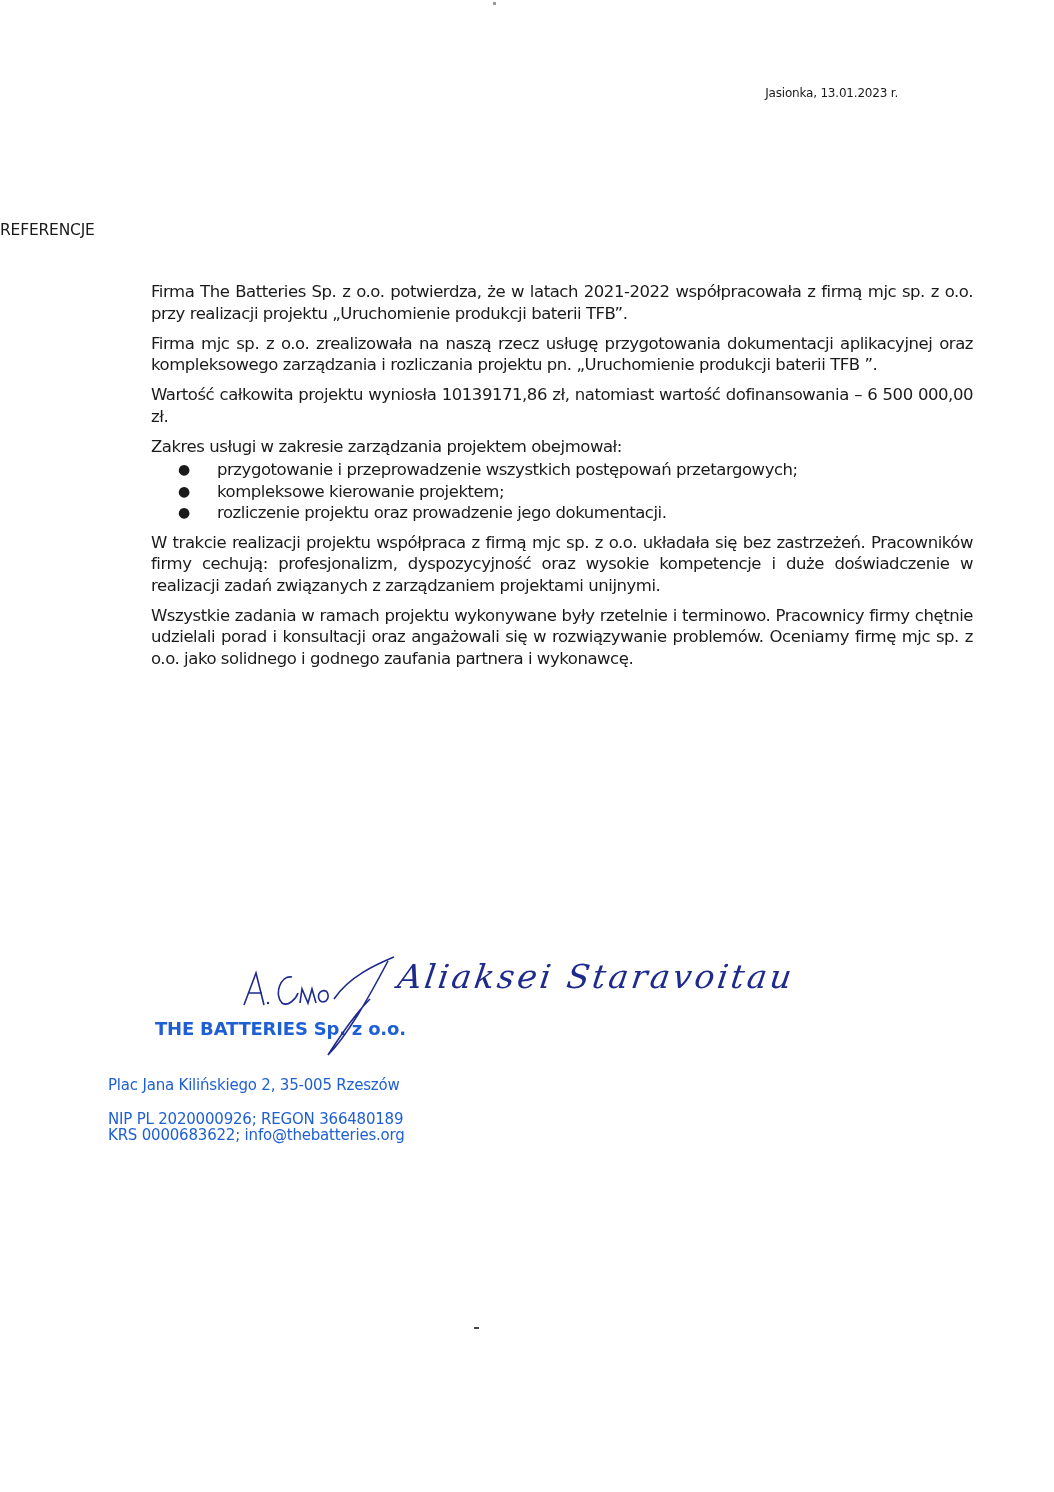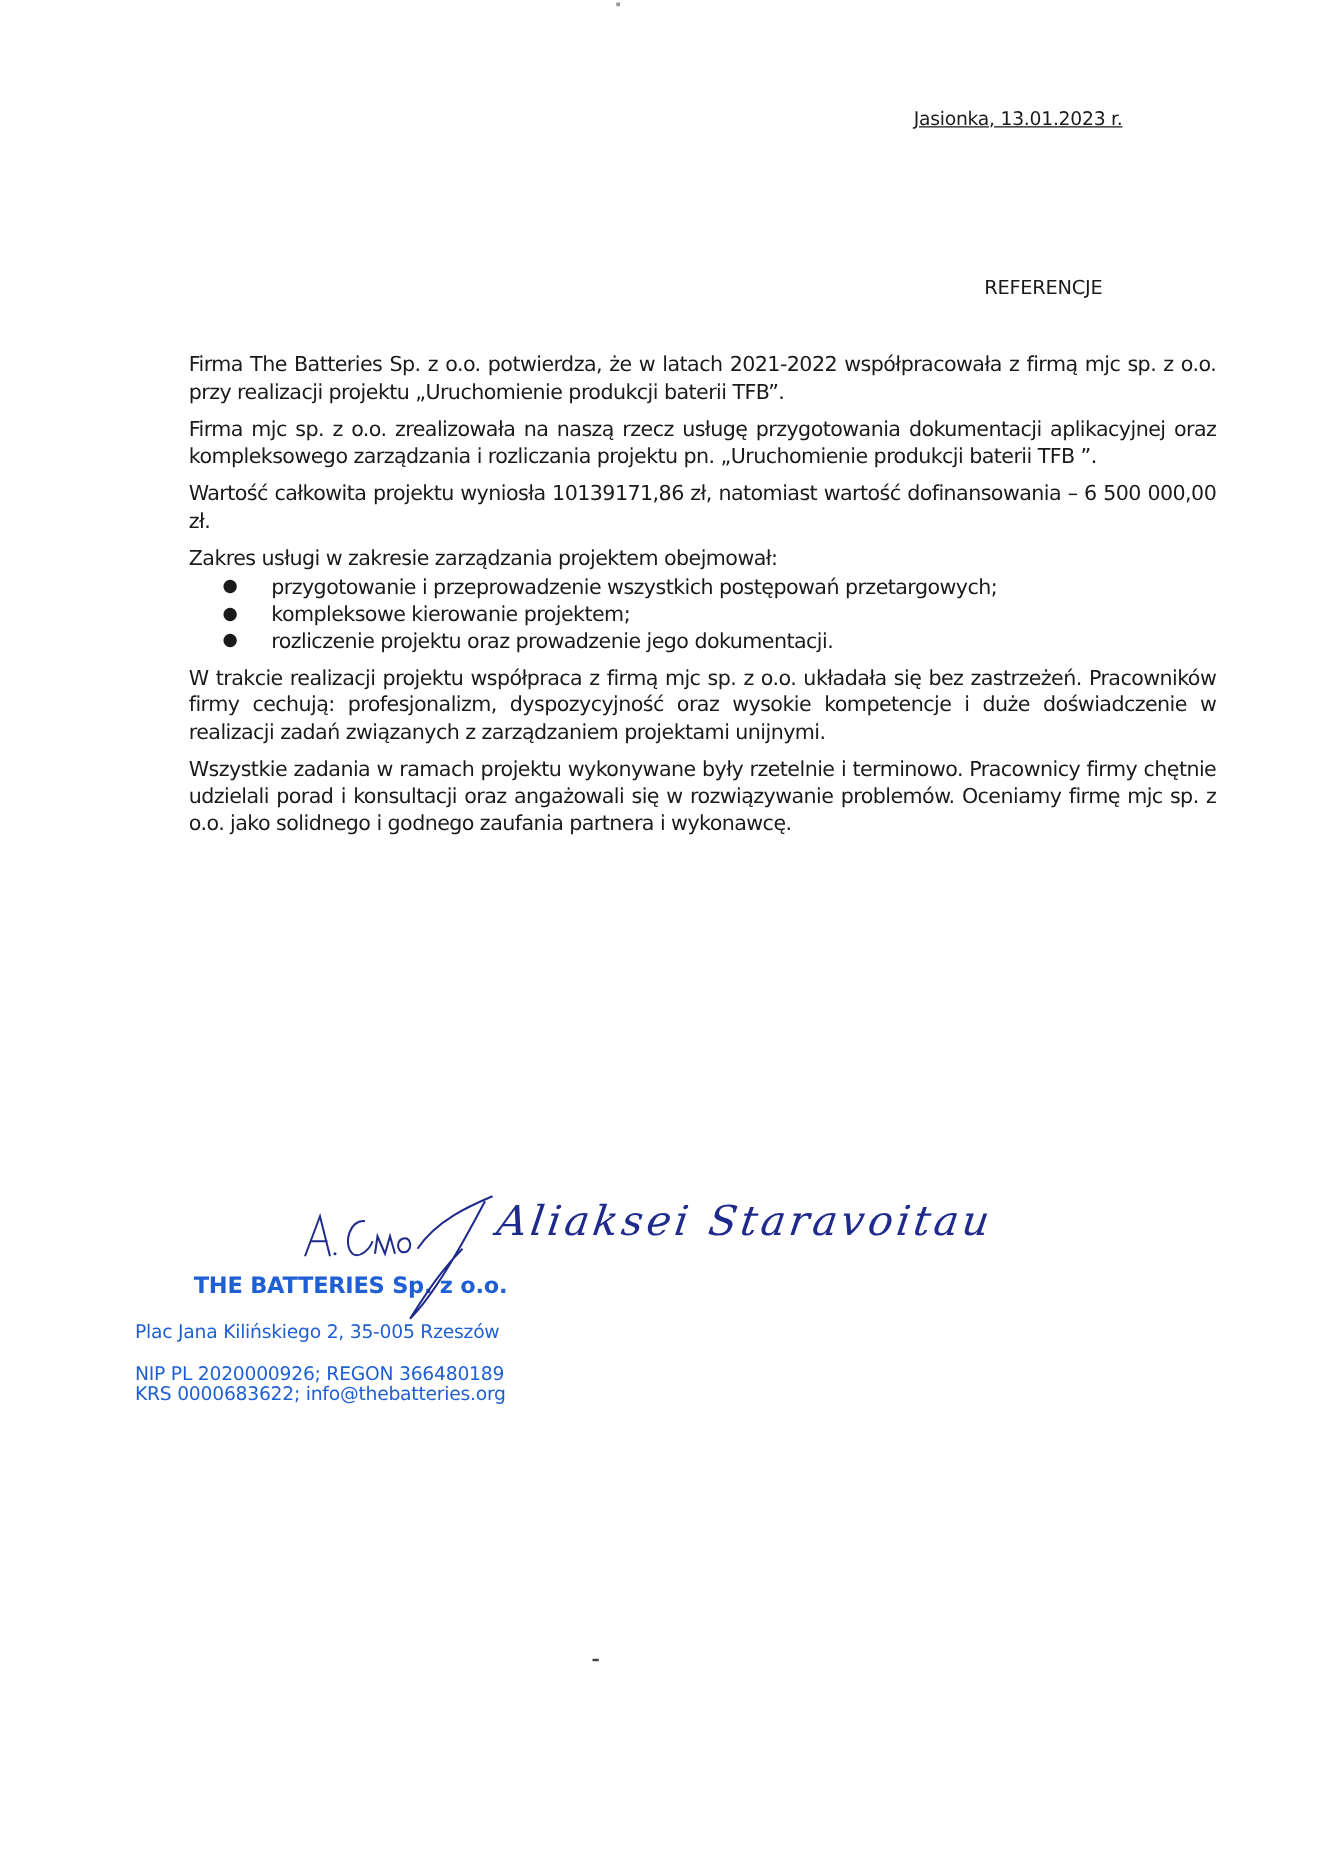--- a/index.html
+++ b/index.html
@@ -1,29 +1,29 @@
 <!DOCTYPE html>
 <html><head>
   <meta charset="utf-8">
   <style>
     html, body { margin: 0; padding: 0; background: #ffffff; }
     body { width: 1054px; height: 1492px; position: relative; overflow: hidden;
            font-family: "DejaVu Sans", sans-serif; color: #1a1a1a; }
     .page { position: absolute; inset: 0; }
-    .date { position: absolute; top: 86px; right: 156px; font-size: 15px; letter-spacing: -0.2px; text-decoration: underline; }
-    .title { position: absolute; top: 221px; left: 0; width: 882px; text-align: right; font-size: 15.5px; letter-spacing: -0.2px; }
+    .date { position: absolute; top: 86px; right: 156px; font-size: 12px; letter-spacing: -0.2px; }
+    .title { position: absolute; top: 221px; left: 0; width: 882px; text-align: left; font-size: 15.5px; letter-spacing: -0.2px; }
     .body { position: absolute; top: 281px; left: 119px; width: 822px; font-size: 16.5px; line-height: 21.5px; letter-spacing: -0.45px; margin-left: 32px; }
     .body p { margin: 0 0 8.5px 0; text-align: justify; }
     .body p.last-left { text-align: justify; text-align-last: left; }
     .bullets { list-style: none; margin: -3px 0 8px 0; padding: 0; }
     .bullets li { position: relative; padding-left: 66px; line-height: 21.5px; }
     .bullets li .bullet { position: absolute; left: 27px; top: 0; font-size: 14px; }
     .stamp { position: absolute; top: 1018px; left: 108px; color: #1f5fd4; font-family: "DejaVu Sans", sans-serif; }
     .stamp .company { position: absolute; left: 47px; top: 0; font-weight: bold; font-size: 18px; white-space: nowrap; letter-spacing: -0.2px; }
-    .stamp .line { position: absolute; left: 0; white-space: nowrap; font-size: 15px; letter-spacing: -0.2px; }
+    .stamp .line { position: absolute; left: 0; white-space: nowrap; font-size: 15px; letter-spacing: -0.2px; margin-top: 20px; }
     .stamp .l1 { top: 38px; }
     .stamp .l2 { top: 72px; }
     .stamp .l3 { top: 88px; }
     .signature { position: absolute; left: 230px; top: 955px; width: 560px; height: 110px; }
     .signature svg { width: 100%; height: 100%; }
     .sig-text { position: absolute; left: 398px; top: 957px; font-family: "DejaVu Serif", serif; font-style: italic; color: #1e2a8c; font-size: 33px; letter-spacing: 3px; transform: skewX(-8deg); white-space: nowrap; }
     .speck { position: absolute; background: #444; }
   </style>
 </head>
 <body>

